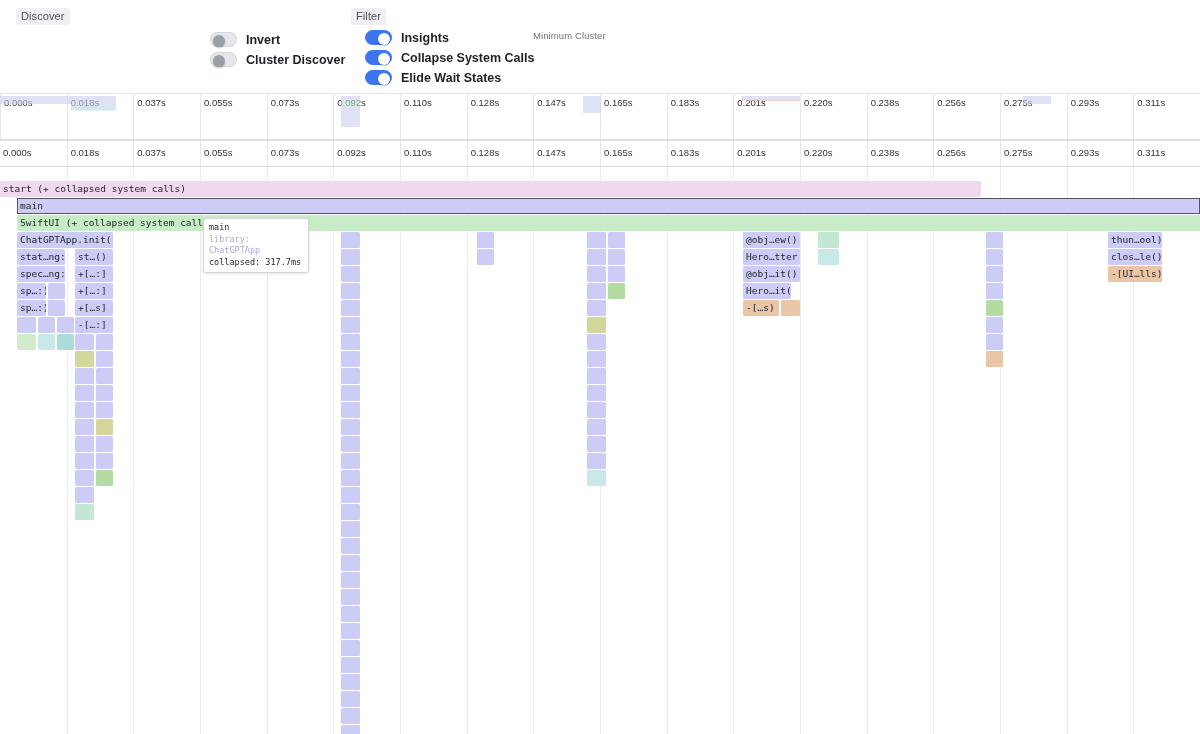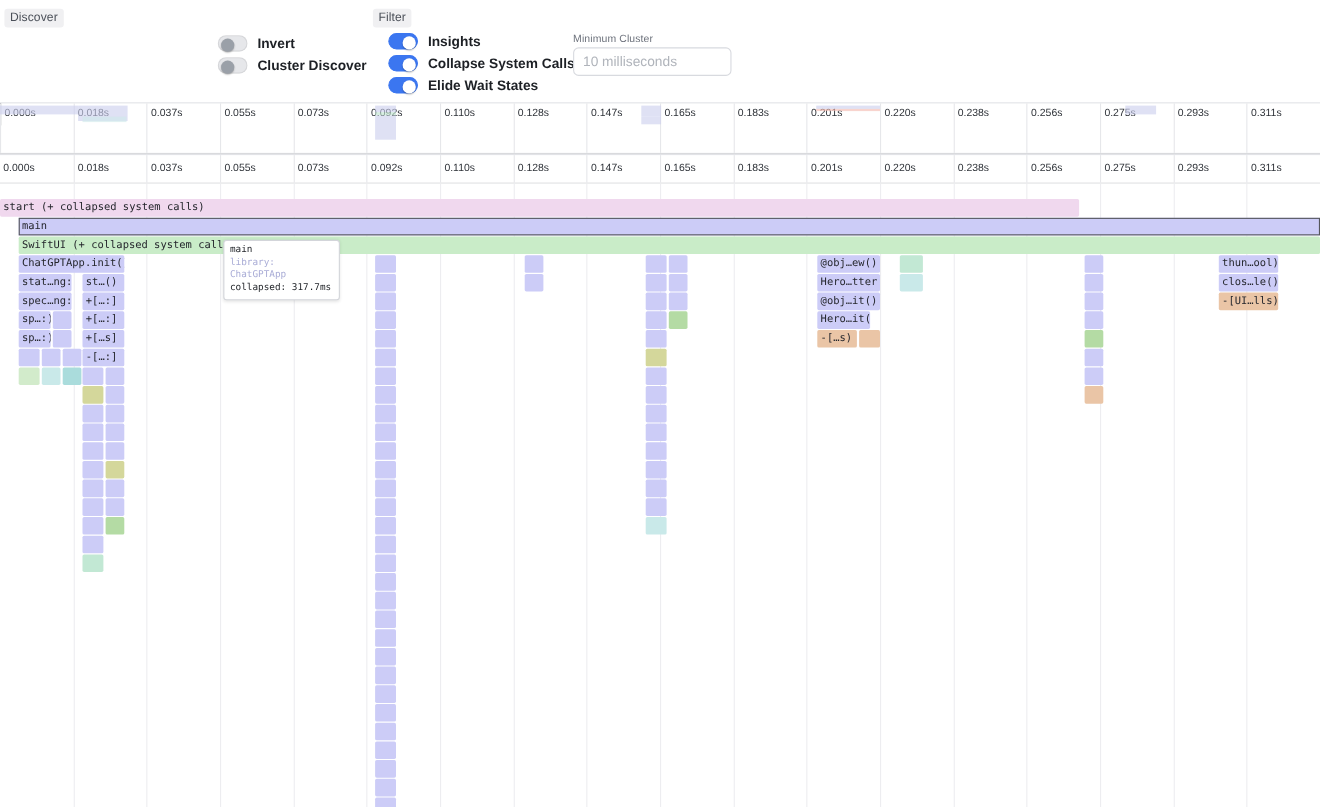--- a/index.html
+++ b/index.html
@@ -6,21 +6,21 @@
   html, body {
     margin: 0; padding: 0;
     width: 1200px; height: 734px;
     background: #ffffff;
     font-family: "Liberation Sans", sans-serif;
     overflow: hidden;
   }
   #app { position: relative; width: 1200px; height: 734px; }
 
   
-  .toolbar { position: absolute; left: 0; top: 0; width: 1096px; height: 93px; background:#fff; }
+  .toolbar { position: absolute; left: 12px; top: 0; width: 1096px; height: 93px; background:#fff; }
   .section-label {
     position: absolute; font-size: 11px; color: #4b5059;
     background: #f0f0f2; border-radius: 3px; padding: 2px 5px 3px 5px;
     letter-spacing: .1px;
   }
   .lbl-discover { left: 4px; top: 8px; }
   .lbl-filter   { left: 339px; top: 8px; text-align: right; }
 
   .search-input {
     position: absolute; left: 6px; top: 31px; width: 160px; height: 26px;
@@ -156,21 +156,20 @@
     </div>
     <div class="switch-row sw-elide">
       <div class="switch on">
           <div class="knob"></div>
         </div>
       <div class="switch-label">Elide Wait States</div>
     </div>
 
     <div class="minfield-wrap">
       <div class="minfield-label">Minimum Cluster</div>
-      <input class="min-input" type="text" placeholder="10 milliseconds" style="">
     </div>
   </div>
 
   <div class="ruler ruler-top" id="ruler-top">
     <div class="playhead"></div>
   <div class="tick" style="left: 0px; width: 66.6667px;">
         <span>0.000s</span>
       </div>
       <div class="tick" style="left: 66.6667px; width: 66.6667px;">
         <span>0.018s</span>

